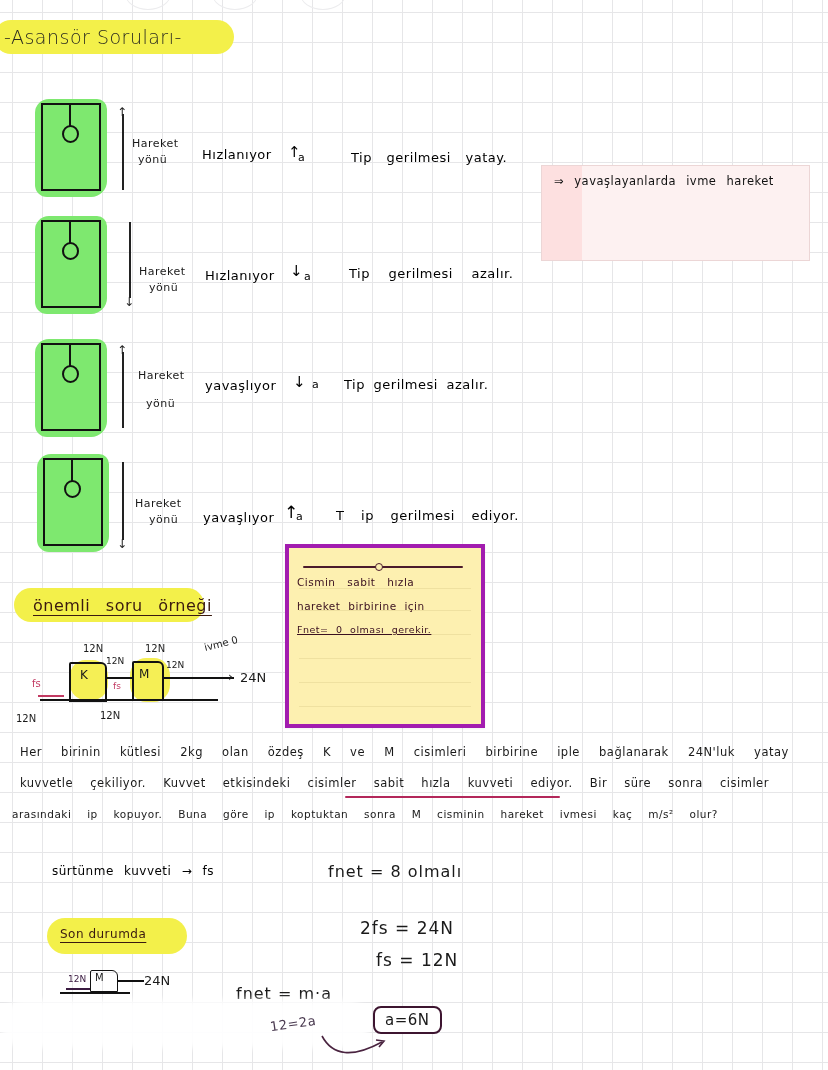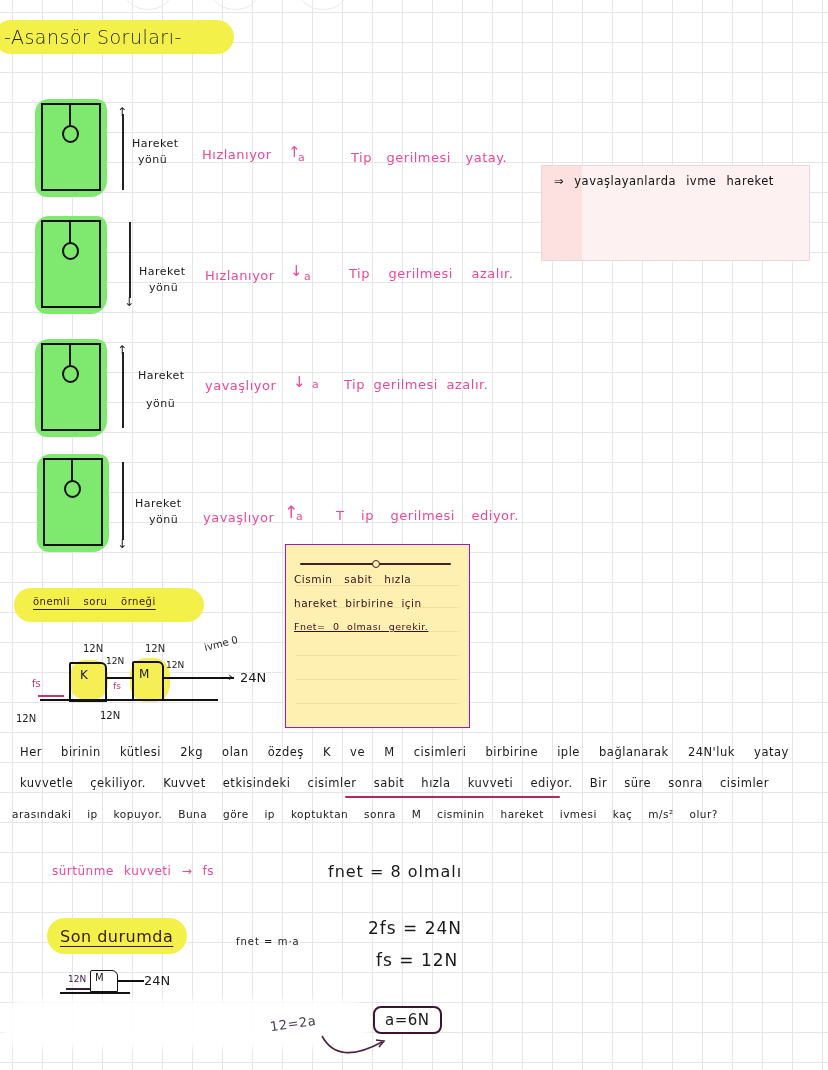--- a/index.html
+++ b/index.html
@@ -8,21 +8,21 @@
       background-color: #ffffff;
       background-image:
         linear-gradient(to right, #e6e6e8 1px, transparent 1px),
         linear-gradient(to bottom, #e6e6e8 1px, transparent 1px);
       background-size: 30px 30px;
       background-position: 12px 12px;
       font-family: "DejaVu Sans", sans-serif;
     }
     .abs { position: absolute; }
     .hw { font-family: "DejaVu Sans", sans-serif; letter-spacing: 0.5px; white-space: nowrap; }
-    .red { color: #ec4899; }
+    .red { color: #000000; }
 
     .top-faint { position:absolute; top:-22px; width:44px; height:30px; border:1px solid #ececee; border-radius:50%; }
 
     .title-hl {
       left: -6px; top: 20px; width: 240px; height: 34px;
       background: #f3f04a; border-radius: 17px;
       display:flex; align-items:center; padding-left: 10px; box-sizing: border-box;
       font-size: 19px; color: #2a2a20; font-weight: 300;
     }
 
@@ -40,31 +40,31 @@
     .row-text { font-size: 13px; }
 
     .pink-note {
       left: 541px; top: 165px; width: 269px; height: 96px;
       background: #fdf1f1; border: 1px solid #ecd6d6; box-sizing: border-box;
     }
     .pink-note .strip { position:absolute; left:0; top:0; bottom:0; width:40px; background:#fde0e0; }
     .pink-note .txt { position:absolute; left:12px; top:6px; font-size:11.5px; line-height:19px; color:#111;text-align:right; }
 
     .yellow-note {
-      left: 285px; top: 544px; width: 185px; height: 184px;
-      background: #fdf0b0; border: 1px solid #a21caf; box-sizing: border-box;
+      left: 285px; top: 544px; width: 200px; height: 184px;
+      background: #fdf0b0; border: 4px solid #a21caf; box-sizing: border-box;
       box-shadow: 0 1px 2px rgba(0,0,0,0.05);
     }
     .yellow-note .rule { position:absolute; left:10px; right:10px; height:1px; background:#efe1a0; }
     .yellow-note .ornament { position:absolute; left:14px; right:18px; top:18px; height:2px; background:#4b1b2c; border-radius:2px; }
     .yellow-note .ornament-dot { position:absolute; left:86px; top:15px; width:6px; height:6px; border:1.5px solid #4b1b2c; border-radius:50%; background:#fdf0b0; }
     .yellow-note .line { position:absolute; left:8px; font-size:10.5px; color:#3a1020; white-space:nowrap; }
 
     .pill-yellow { background:#f3f04a; border-radius: 18px; }
-    .pill-label { font-size: 10px; color:#3a1a10; text-decoration: underline; text-decoration-color:#3a1a10; text-underline-offset: 4px; white-space: nowrap; }
+    .pill-label { font-size: 16px; color:#3a1a10; text-decoration: underline; text-decoration-color:#3a1a10; text-underline-offset: 4px; white-space: nowrap; }
 
     .block { border: 2px solid #111; border-radius: 2px 6px 0 0; background: transparent; }
     .block-glow { background:#f5ef55; border-radius: 40%; }
     .dline { background:#111; height:2px; }
     .small { font-size: 10px; color:#1a1a1a; white-space: nowrap; }
     .small-red { font-size: 10px; color:#c23a62; white-space: nowrap; }
 
     .para { font-size: 11.5px; color:#1a1a1a; white-space: nowrap; }
     .underline-red { position:absolute; height:2px; background:#b3275a; border-radius:1px; }
 
@@ -210,36 +210,36 @@
 
 <div class="abs para hw" style="left:20px; top:745px; word-spacing:15px;">Her birinin kütlesi 2kg olan özdeş K ve M cisimleri birbirine iple bağlanarak 24N'luk yatay</div>
 <div class="abs para hw" style="left:20px; top:776px; word-spacing:13px;">kuvvetle çekiliyor. Kuvvet etkisindeki cisimler sabit hızla kuvveti ediyor. Bir süre sonra cisimler</div>
 <div class="abs underline-red" style="left:345px; top:796px; width:215px;"></div>
 <div class="abs para hw" style="left:12px; top:808px; font-size:10.5px; word-spacing:12px;">arasındaki ip kopuyor. Buna göre ip koptuktan sonra M cisminin hareket ivmesi kaç m/s² olur?</div>
 
 <div class="abs hw red" style="left:52px; top:864px; font-size:12px; word-spacing:6px;">sürtünme kuvveti → fs</div>
 <div class="abs eq hw" style="left:328px; top:862px; font-size:16px;">fnet = 8 olmalı</div>
 
 <div class="abs pill-yellow" style="left:47px; top:918px; width:140px; height:36px;"></div>
-<div class="abs pill-label hw" style="left:60px; top:927px; font-size:16px;">Son durumda</div>
-
-<div class="abs eq hw" style="left:368px; top:918px;text-align:center;">2fs = 24N</div>
+<div class="abs pill-label hw" style="left:60px; top:927px; font-size:12px;">Son durumda</div>
+
+<div class="abs eq hw" style="left:360px; top:918px;text-align:center;">2fs = 24N</div>
 <div class="abs eq hw" style="left:376px; top:950px;">fs = 12N</div>
 
 <div class="abs" style="left:60px; top:966px; width:150px; height:36px;">
   <div class="abs small" style="left:8px; top:8px; font-size:9px; color:#3a1a40;">12N</div>
   <div class="abs" style="left:6px; top:22px; width:24px; height:1.5px; background:#3a1a40;"></div>
   <div class="abs block" style="left:30px; top:4px; width:26px; height:20px; border-width:1.5px;"></div>
   <div class="abs small" style="left:35px; top:6px; font-size:10px;">M</div>
   <div class="abs" style="left:0; top:26px; width:70px; height:2px; background:#111;"></div>
   <div class="abs" style="left:58px; top:14px; width:26px; height:1.5px; background:#111;"></div>
   <div class="abs small" style="left:84px; top:7px; font-size:13px;">24N</div>
 </div>
 
-<div class="abs eq hw" style="left:236px; top:936px; font-size:10px;">fnet = m·a</div>
+<div class="abs eq hw" style="left:236px; top:984px; font-size:16px;">fnet = m·a</div>
 
 <div class="abs blur-patch" style="left:0; top:1000px; width:370px; height:48px;"></div>
 
 <div class="abs hw" style="left:270px; top:1016px; font-size:13px; color:#4a3a50; transform:rotate(-8deg);">12=2a</div>
 <svg class="abs" style="left:318px; top:1030px;" width="70" height="34">
   <path d="M4 6 Q 20 36 64 12" stroke="#4a2440" stroke-width="1.6" fill="none"></path>
   <path d="M58 10 L66 11 L61 17" stroke="#4a2440" stroke-width="1.6" fill="none"></path>
 </svg>
 <div class="abs result-box hw" style="left:373px; top:1006px;">a=6N</div>
 

